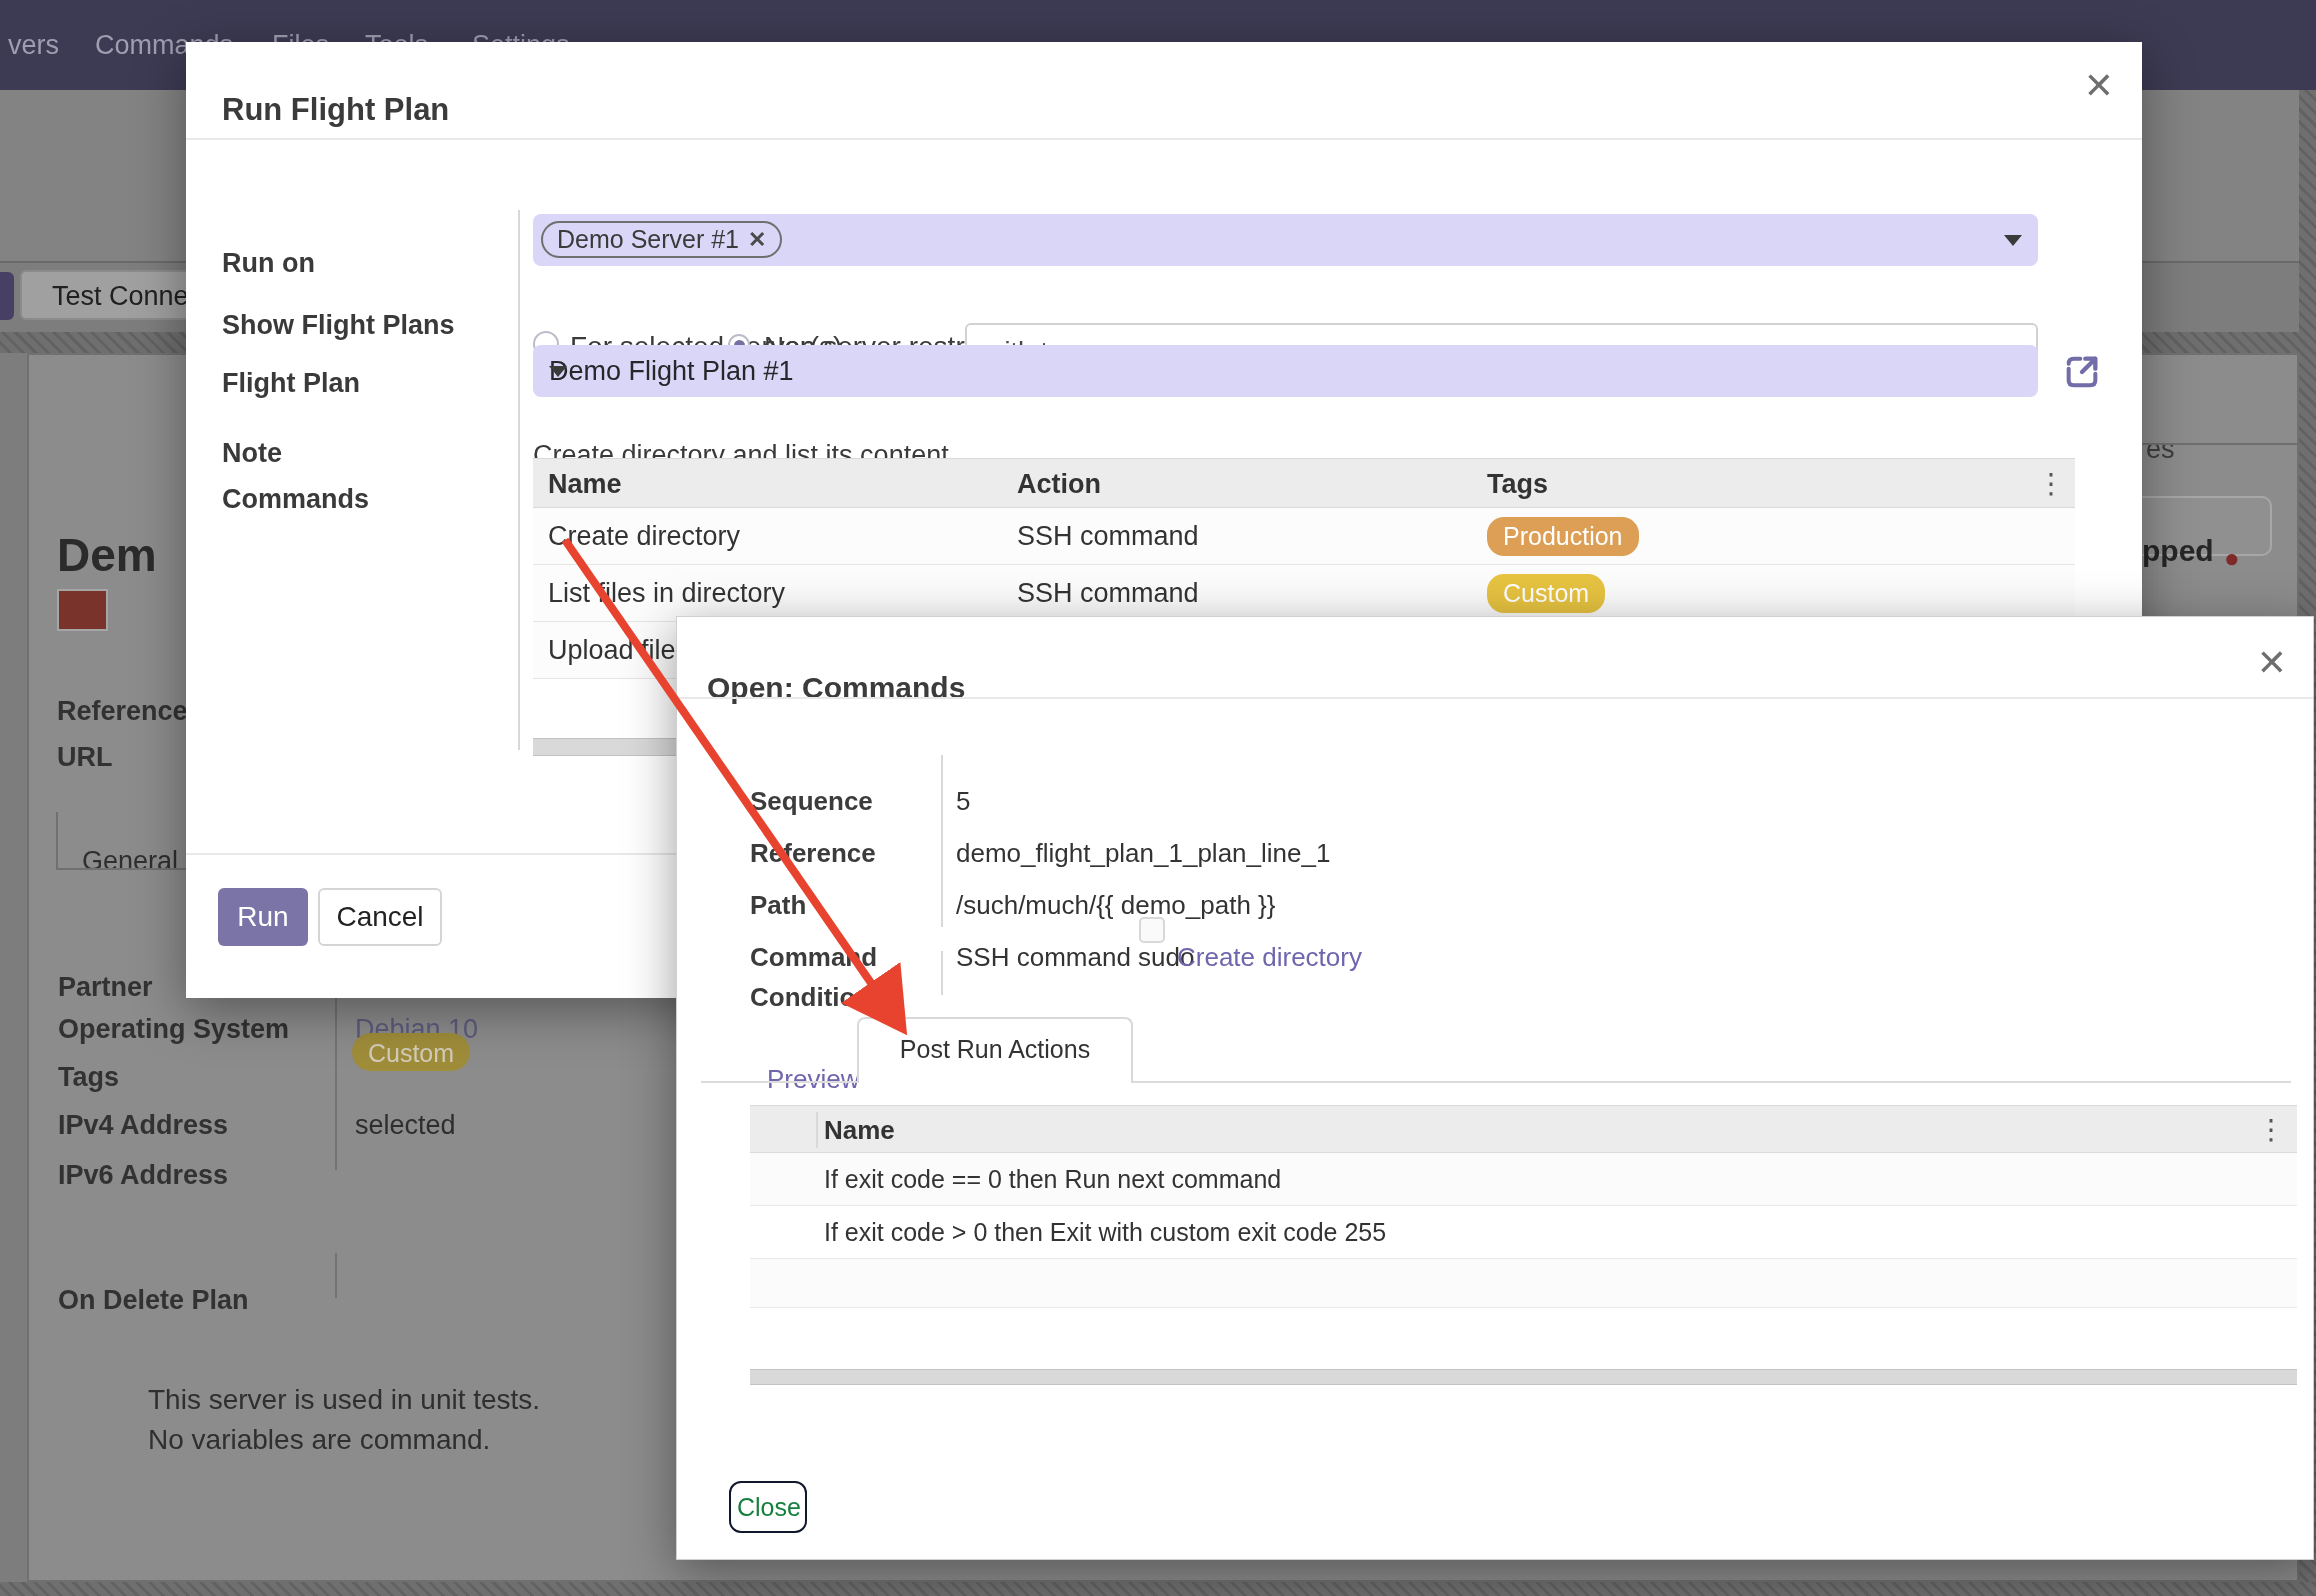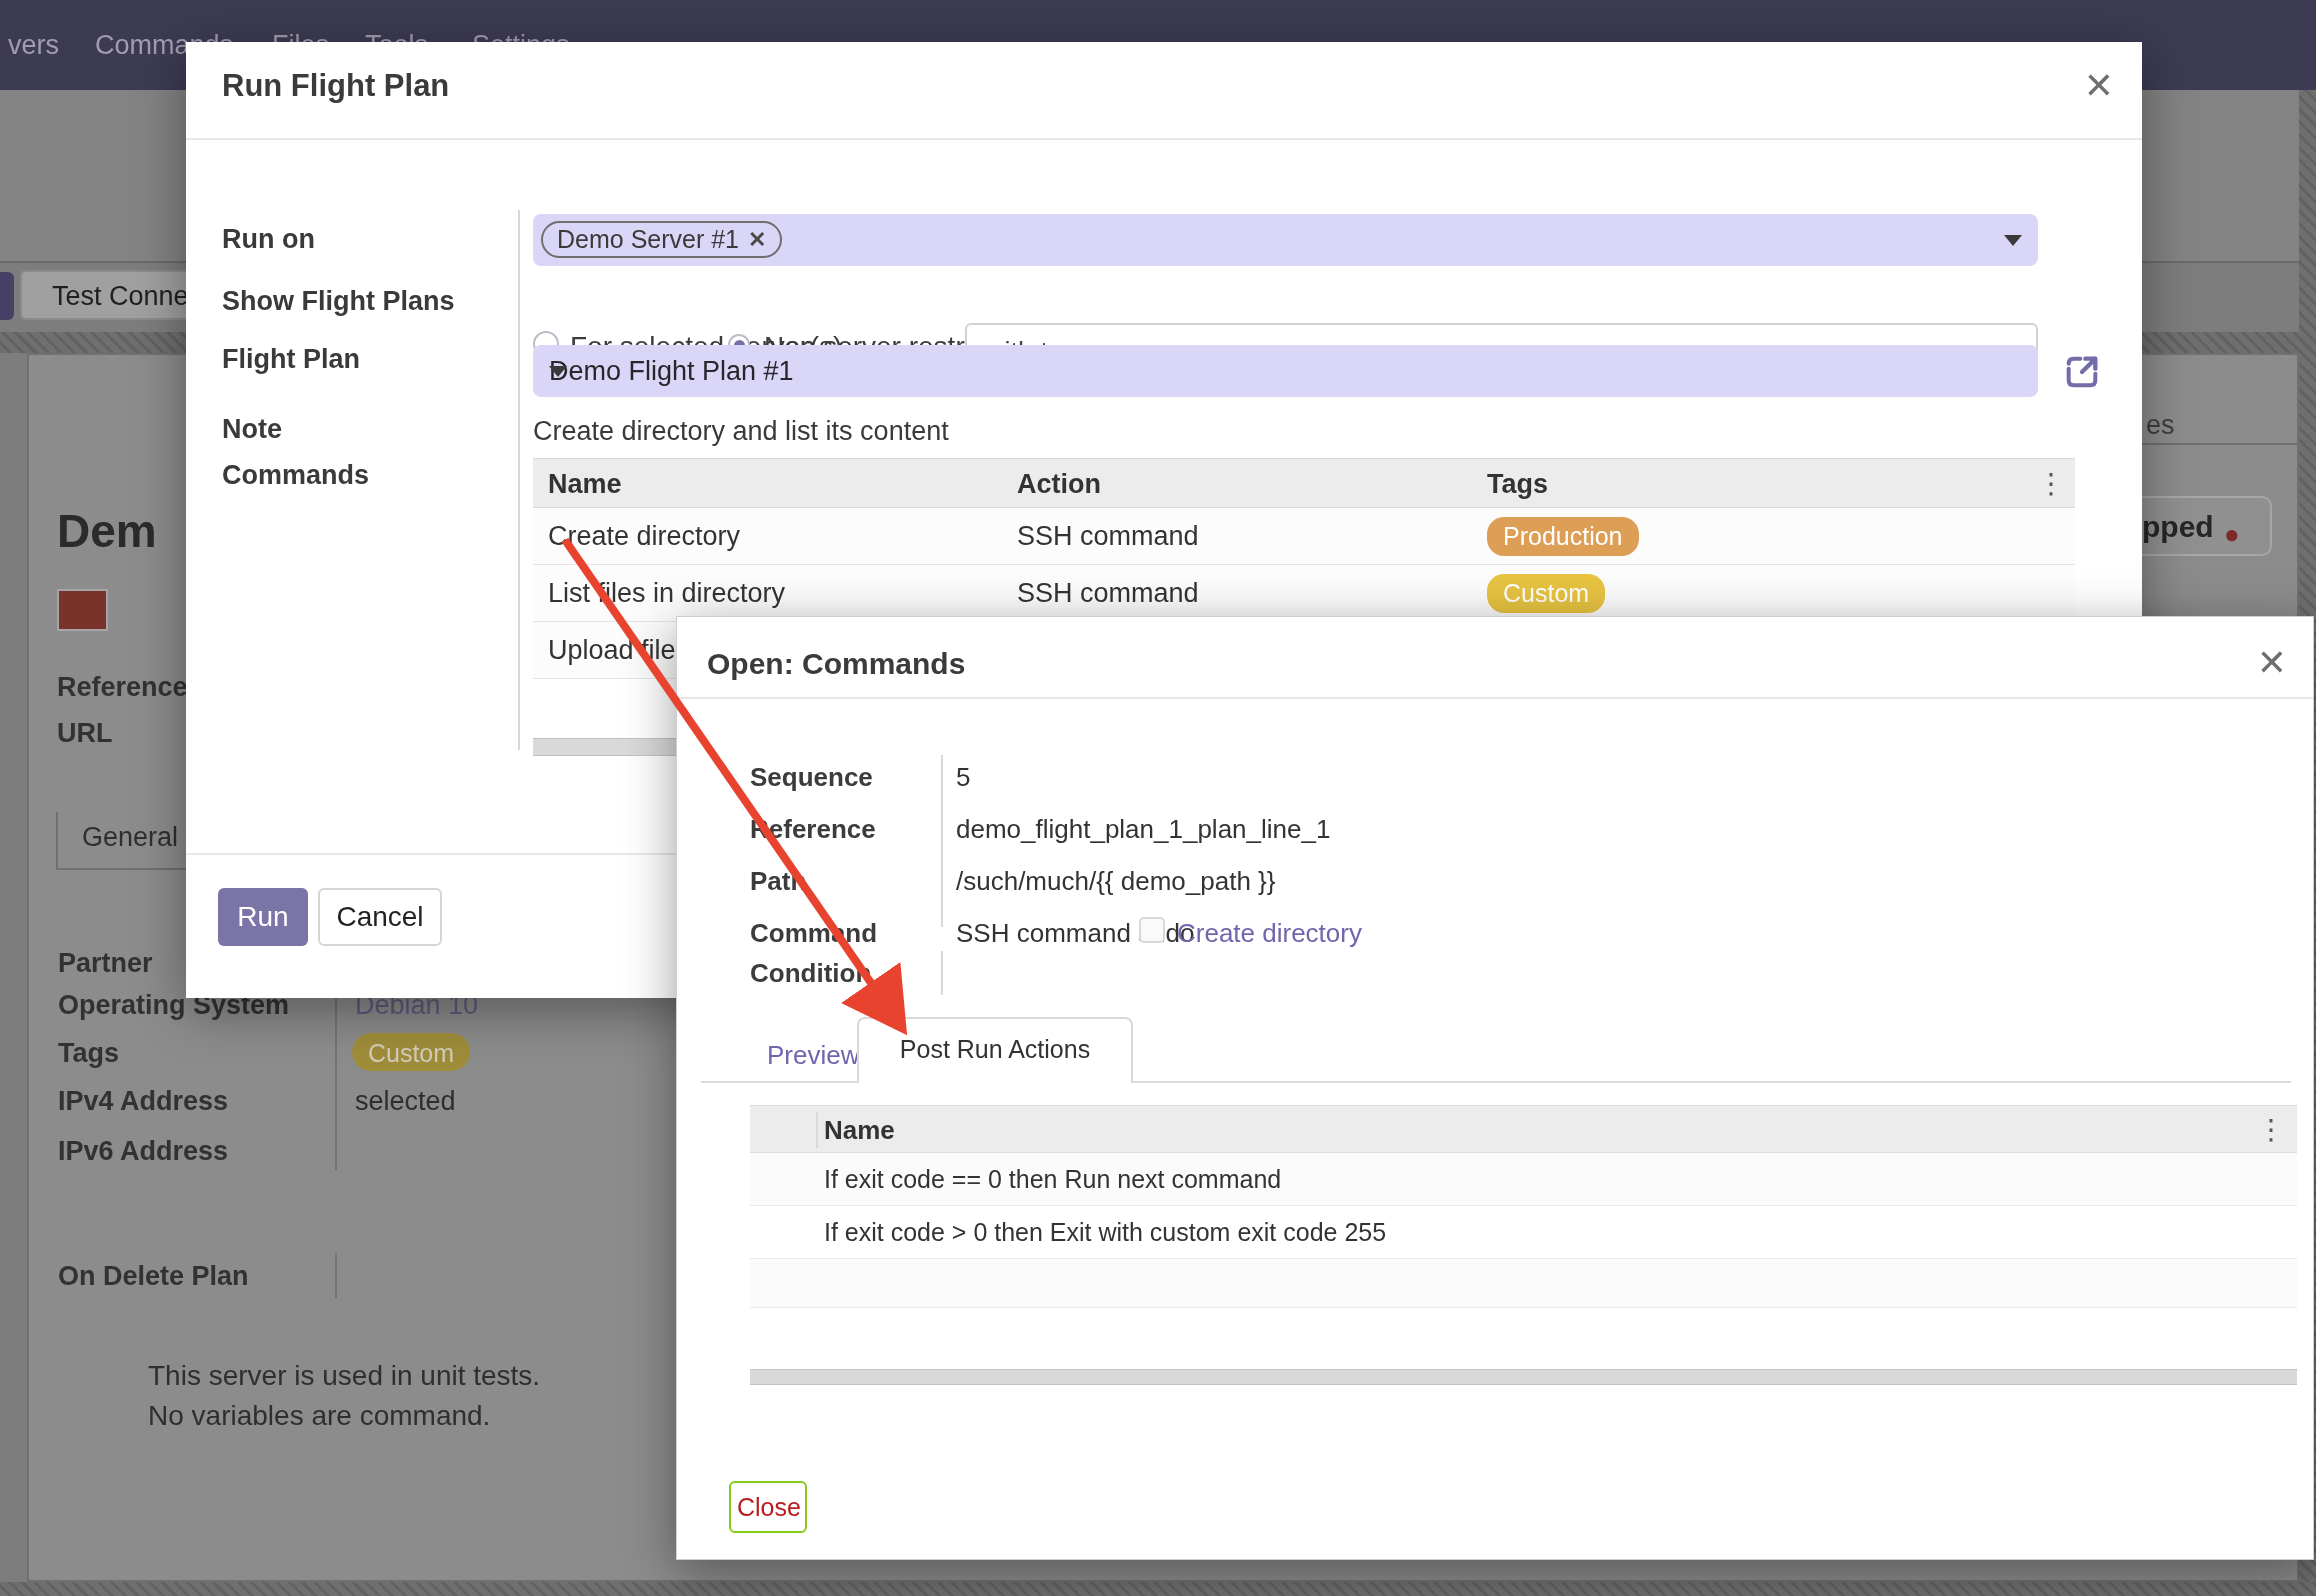--- a/index.html
+++ b/index.html
@@ -2,21 +2,21 @@
 <html><head>
 <meta charset="utf-8">
 <style>
   html,body{margin:0;padding:0;}
   body{
     position:relative;width:2316px;height:1596px;overflow:hidden;
     background:#7d7d7d;font-family:"Liberation Sans",sans-serif;
     -webkit-font-smoothing:antialiased;
   }
   .abs{position:absolute;}
-  .txt{position:absolute;line-height:1.15;white-space:nowrap;}
+  .txt{position:absolute;line-height:1.15;white-space:nowrap;margin-top:24px;}
 
   
   #menubar{left:0;top:0;width:2316px;height:90px;background:#3d3b54;z-index:1;}
   .menu-item{position:absolute;top:30px;font-size:27px;color:#9f9daf;cursor:default;}
   #bg-layer{z-index:1;}
   .bg-band1{left:0;top:90px;width:2316px;height:171px;background:#838383;}
   .bg-line1{left:0;top:261px;width:2316px;height:2px;background:#6a6a6a;}
   .hatch{background:repeating-linear-gradient(45deg,#6f6f6f 0 6px,#626262 6px 9px);}
   .bg-hatch-top{left:0;top:332px;width:2316px;height:21px;}
   .bg-hatch-right{left:2299px;top:90px;width:17px;height:1506px;}
@@ -90,21 +90,21 @@
   #cm-active-tab{left:180px;top:400px;width:276px;height:66px;background:#fff;border:2px solid #d9d9d9;border-bottom:none;border-radius:8px 8px 0 0;box-sizing:border-box;cursor:pointer;}
   #cm-active-tab span{position:absolute;left:0;right:0;top:16px;text-align:center;font-size:25px;color:#333;}
   #cm-table{left:73px;top:488px;width:1547px;}
   #cm-table .thead{height:48px;background:#ececec;border-top:1.5px solid #dbdbdb;border-bottom:1.5px solid #dbdbdb;box-sizing:border-box;position:relative;}
   #cm-table .thead .th{position:absolute;left:74px;top:9px;font-size:26px;font-weight:bold;color:#333;}
   #cm-table .subdiv{position:absolute;left:66px;top:6px;width:1.5px;height:36px;background:#d9d9d9;}
   #cm-table .trow{height:52px;border-bottom:1.5px solid #e8e8e8;position:relative;background:#fbfbfb;}
   #cm-table .trow.alt{background:#ffffff;}
   #cm-table .trow span{position:absolute;left:74px;top:12px;font-size:25px;color:#333;}
   #cm-scroll{left:73px;top:752px;width:1547px;height:16px;background:#d9d9d9;border-top:1.5px solid #c3c3c3;border-bottom:1.5px solid #c3c3c3;box-sizing:border-box;}
-  #cm-close{left:52px;top:864px;width:78px;height:52px;background:#fff;border:2px solid #84cc16;border-radius:6px;color:#b91c1c;font-size:25px;font-family:inherit;cursor:pointer;}
+  #cm-close{left:52px;top:864px;width:78px;height:52px;background:#fff;border:2px solid #0f172a;border-radius:12px;color:#15803d;font-size:25px;font-family:inherit;cursor:pointer;}
 
   #arrow-layer{position:absolute;left:0;top:0;width:2316px;height:1596px;z-index:40;pointer-events:none;}
 </style>
 </head>
 <body>
 
 <div id="bg-layer">
   <div class="abs" id="menubar">
     <span class="menu-item" style="left:8px">vers</span>
     <span class="menu-item" style="left:95px">Commands</span>

